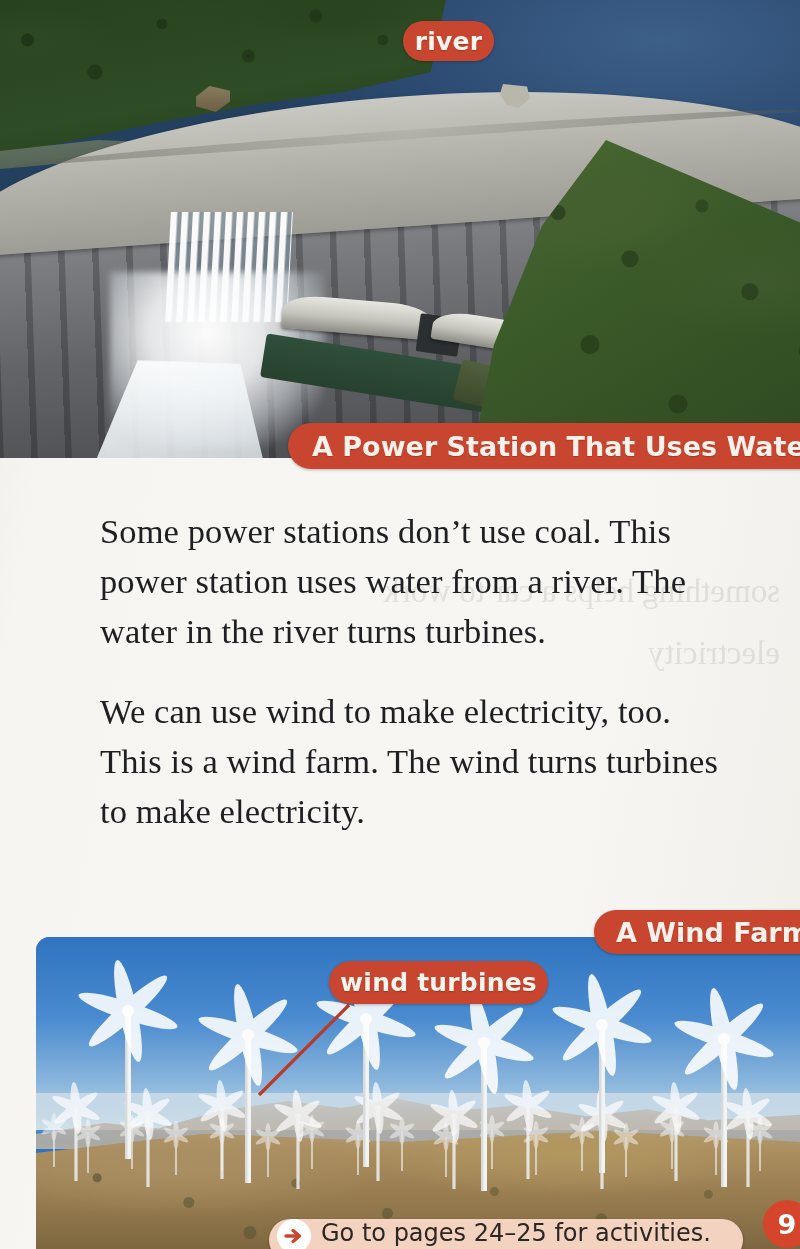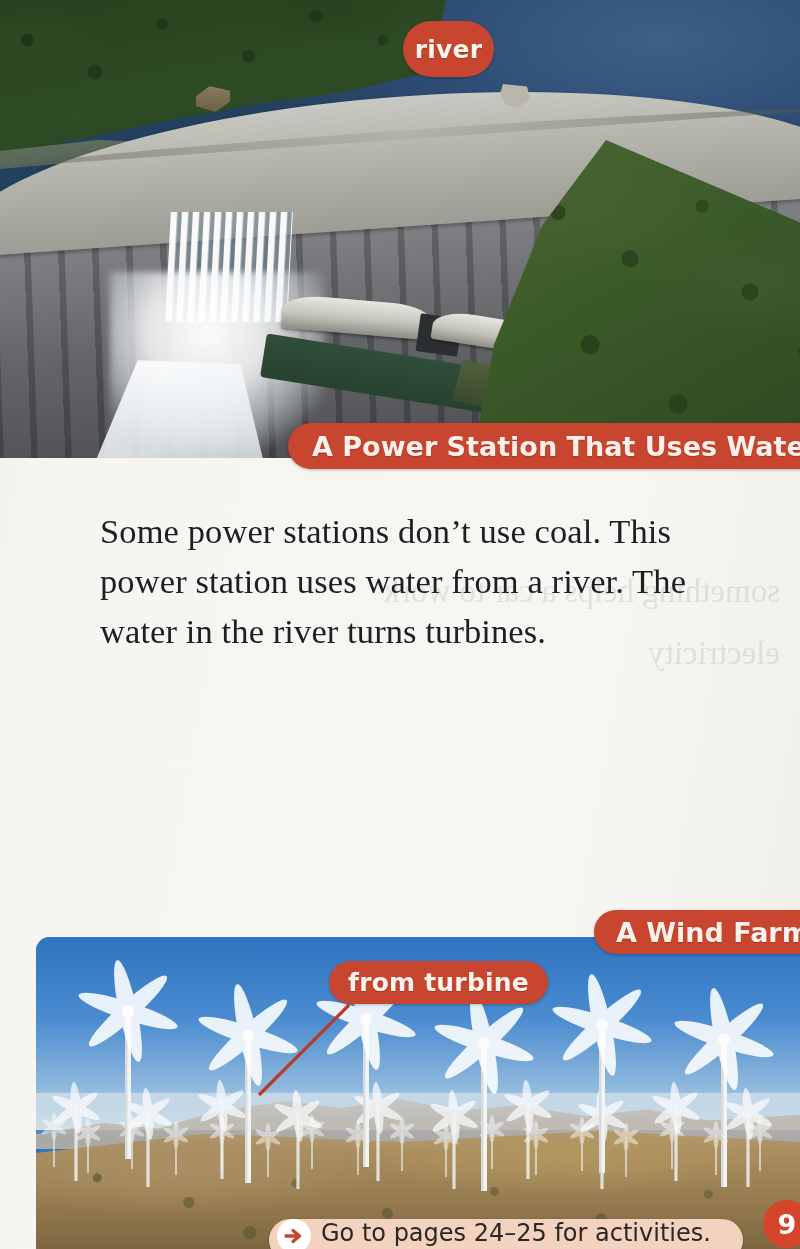--- a/index.html
+++ b/index.html
@@ -218,21 +218,21 @@
     border-radius: 999px;
     display: flex;
     align-items: center;
     justify-content: center;
     letter-spacing: .2px;
     text-shadow: 0 1px 1px rgba(90,22,10,.35);
     box-shadow: 0 1px 3px rgba(0,0,0,.25);
   }
   .pill-river {
     left: 403px; top: 21px;
-    width: 91px; height: 56px;
+    width: 91px; height: 40px;
     font-size: 25px;
   }
   .caption-bar {
     position: absolute;
     background: #c8462f;
     color: #fbf1ea;
     font-family: "DejaVu Sans", sans-serif;
     font-weight: bold;
     border-radius: 999px 0 0 999px;
     display: flex;
@@ -419,20 +419,21 @@
 
   <div class="caption-bar caption-water">A Power Station That Uses Water</div>
 
   <div class="showthrough">
     <div>something helps a car to work</div>
     <div>electricity</div>
   </div>
 
   <div class="bodytext">
     <p>Some power stations don’t use coal. This power station uses water from a river. The water in the river turns turbines.</p>
+    <p>We can use wind to make electricity, too. This is a wind farm. The wind turns turbines to make electricity.</p>
   </div>
 
   <div class="wind-photo">
     <div class="wind-sky"></div>
     <div class="mountains"></div>
     <div class="haze"></div>
     <div class="ground"></div>
 
     <svg class="turbines-svg" viewBox="0 0 764 312" preserveAspectRatio="none">
       <defs>
@@ -504,21 +505,21 @@
       <use href="#tb" x="448" y="104"></use>
       <use href="#tb" x="566" y="86"></use>
       <use href="#tb" x="688" y="100"></use>
     </svg>
   </div>
 
   <svg class="leader-line" viewBox="0 0 96 94">
     <line x1="94" y1="2" x2="4" y2="92" stroke="#b93a26" stroke-width="3.2"></line>
   </svg>
 
-  <div class="pill pill-turbine">from turbine</div>
+  <div class="pill pill-turbine">wind turbines</div>
 
   <div class="caption-bar caption-windfarm">A Wind Farm</div>
 
   <div class="activity-bar">
     <span class="arrow-circle">
       <svg width="22" height="22" viewBox="0 0 22 22" aria-hidden="true">
         <path d="M3 11 H14 M10 5.5 L16.5 11 L10 16.5" stroke="#c8462f" stroke-width="3.4" fill="none" stroke-linecap="round" stroke-linejoin="round"></path>
       </svg>
     </span>
     <span class="activity-text">Go to pages 24–25 for activities.</span>

